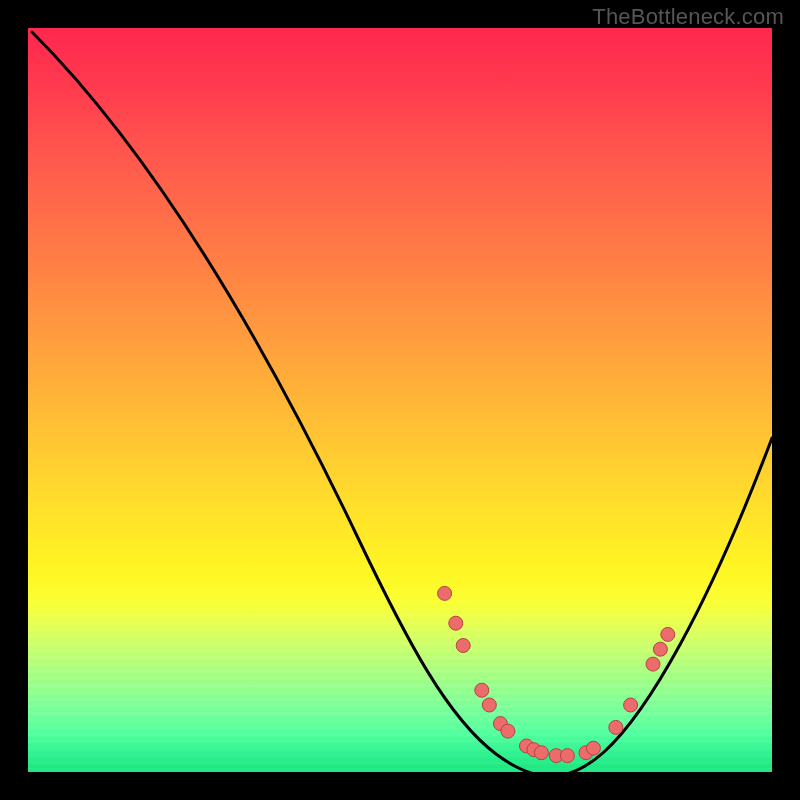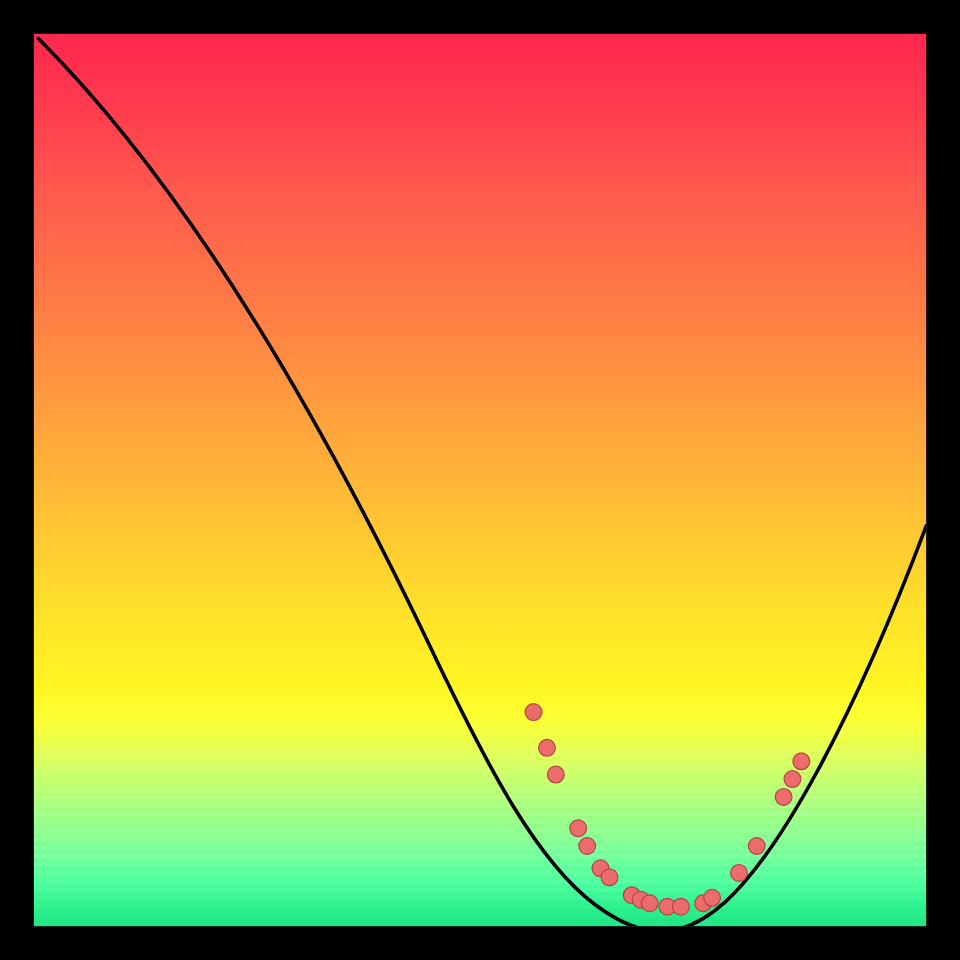--- a/index.html
+++ b/index.html
@@ -82,20 +82,21 @@
     inset: 0;
     width: 100%;
     height: 100%;
   }
 </style>
 </head>
 <body>
 
 <div class="container">
 
+  <div class="watermark">TheBottleneck.com</div>
 
   <div class="plot-area">
     <div class="gradient-bg"></div>
     <div class="banding"></div>
 
     <svg class="curve" viewBox="0 0 744 744" preserveAspectRatio="none">
       <path fill="none" stroke="#000000" stroke-width="3" stroke-linecap="round" d="M 4 4 C 120 120, 230 300, 330 510 C 380 615, 420 690, 468 726 C 508 756, 540 756, 576 724 C 620 684, 680 580, 744 410"></path>
       <g id="marker-group">
           <circle cx="416.6" cy="565.4" r="7" fill="#ec6b6b" stroke="#b24444" stroke-width="1"></circle>
           <circle cx="427.8" cy="595.2" r="7" fill="#ec6b6b" stroke="#b24444" stroke-width="1"></circle>

